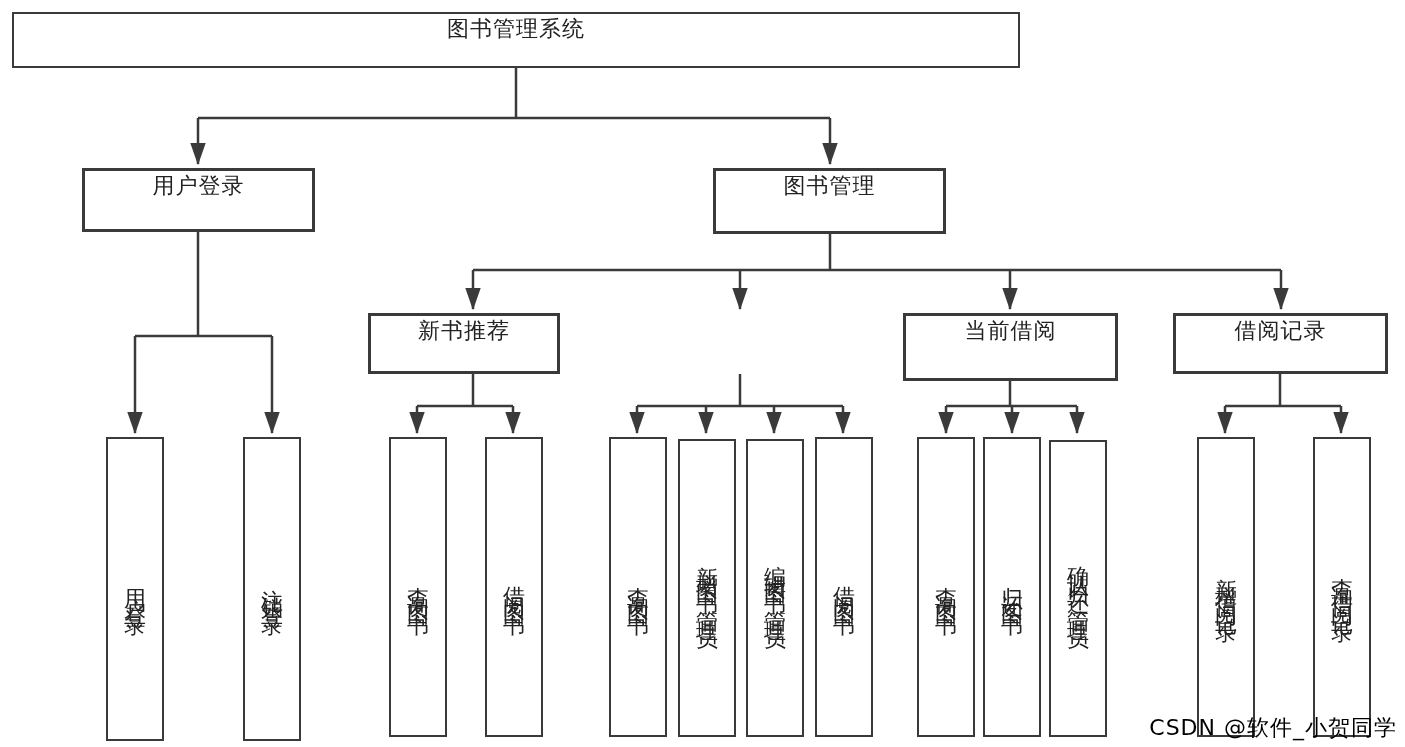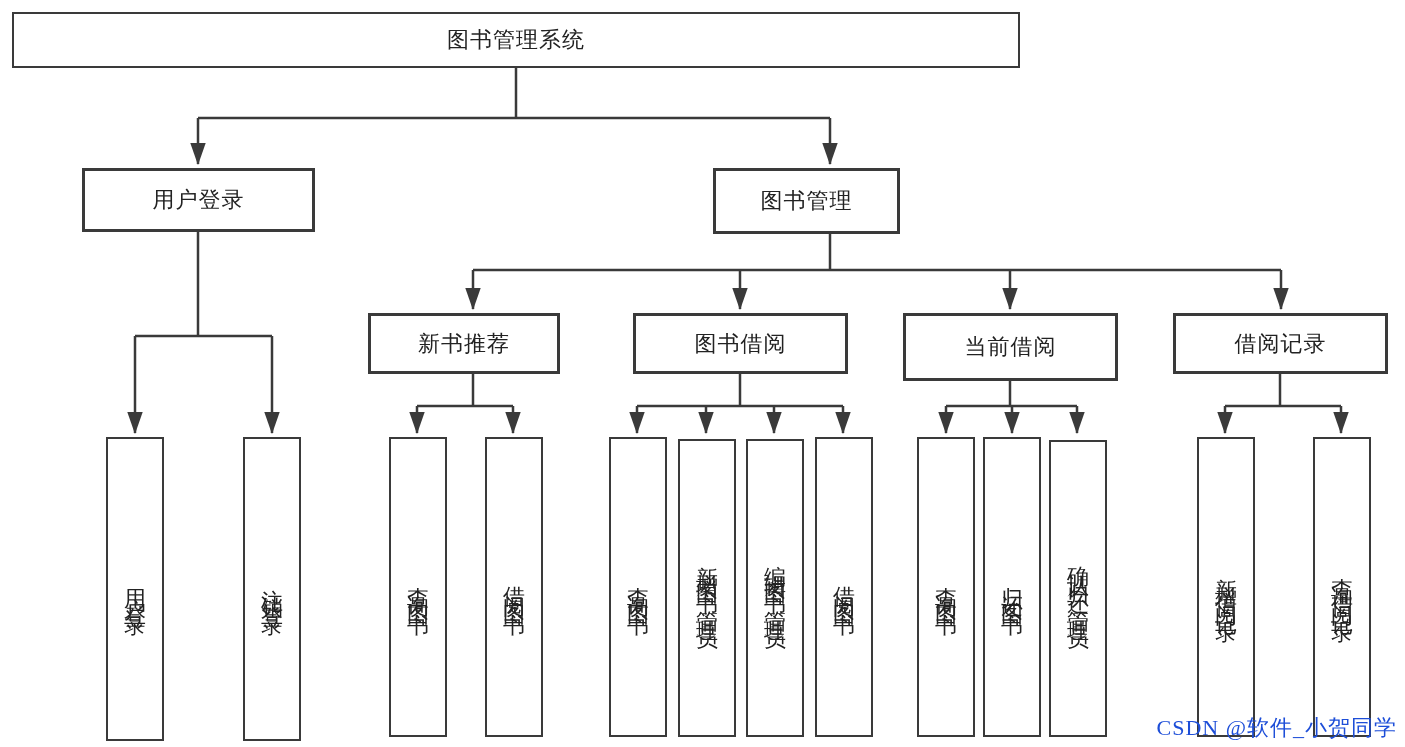--- a/index.html
+++ b/index.html
@@ -22,21 +22,21 @@
     top: 0;
     width: 1405px;
     height: 747px;
     z-index: 1;
   }
   .node {
     position: absolute;
     background: #ffffff;
     border: 3px solid #3a3a3a;
     display: flex;
-    align-items: center;
+    align-items: flex-start;
     justify-content: center;
     box-sizing: border-box;
     z-index: 2;
   }
   .node.root {
     border-width: 2.5px;
   }
   .node .hlabel {
     font-size: 22px;
     letter-spacing: 1px;
@@ -128,30 +128,27 @@
     </g>
   </svg>
 
   <div class="node root" style="left:12px; top:12px; width:1008px; height:56px;">
     <span class="hlabel">图书管理系统</span>
   </div>
 
   <div class="node" style="left:82px; top:168px; width:233px; height:64px;">
     <span class="hlabel">用户登录</span>
   </div>
-  <div class="node" style="left:713px; top:168px; width:187px; height:66px;">
+  <div class="node" style="left:713px; top:168px; width:233px; height:66px;">
     <span class="hlabel">图书管理</span>
   </div>
 
   <div class="node" style="left:368px; top:313px; width:192px; height:61px;">
     <span class="hlabel">新书推荐</span>
   </div>
-  <div class="node" style="left:633px; top:313px; width:215px; height:61px;">
-    <span class="hlabel">图书借阅</span>
-  </div>
   <div class="node" style="left:903px; top:313px; width:215px; height:68px;">
     <span class="hlabel">当前借阅</span>
   </div>
   <div class="node" style="left:1173px; top:313px; width:215px; height:61px;">
     <span class="hlabel">借阅记录</span>
   </div>
 
   <div class="leaf" style="left:106px; top:437px; width:58px; height:304px;">
     <span class="vlabel">用户登录</span>
   </div>
@@ -189,15 +186,15 @@
     <span class="vlabel">确认归还（管理员）</span>
   </div>
 
   <div class="leaf" style="left:1197px; top:437px; width:58px; height:300px;">
     <span class="vlabel">新增借阅记录</span>
   </div>
   <div class="leaf" style="left:1313px; top:437px; width:58px; height:300px;">
     <span class="vlabel">查询借阅记录</span>
   </div>
 
-  <div class="watermark" style="color: #1d4ed8; font-family: Liberation Serif, serif;">CSDN @软件_小贺同学</div>
+  <div class="watermark" style="color: #000000;">CSDN @软件_小贺同学</div>
 
 </div>
 
 </body></html>

